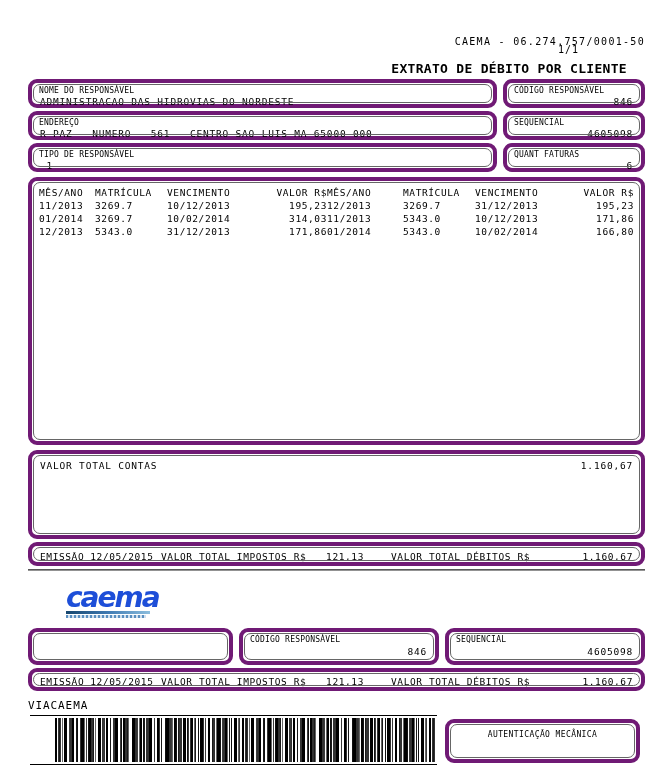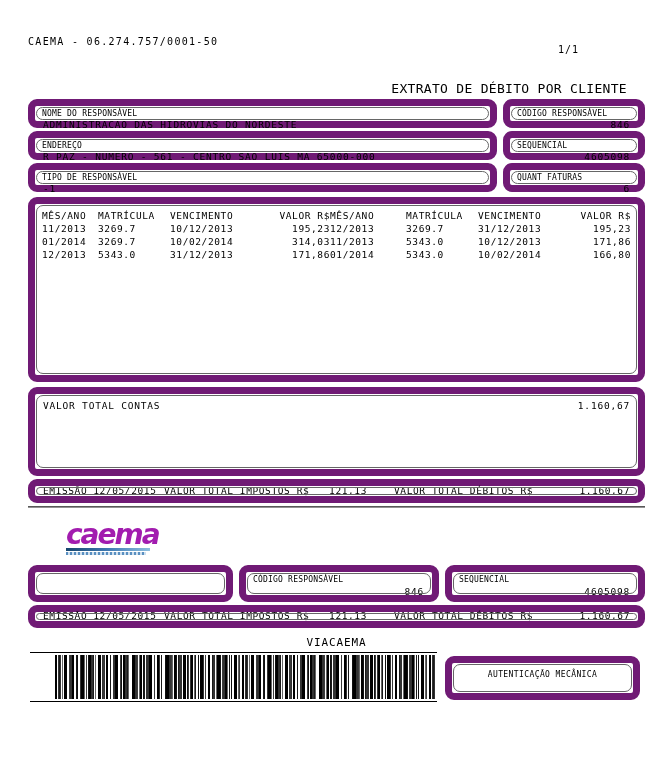--- a/index.html
+++ b/index.html
@@ -2,38 +2,38 @@
 <html><head>
 <meta charset="utf-8">
 <style>
   html,body{margin:0;padding:0;background:#fff;}
   body{width:671px;height:783px;color:#000;
        font-family:"DejaVu Sans Mono","Liberation Mono",monospace;}
   .page{position:relative;width:671px;height:783px;overflow:hidden;background:#fff;}
   .content{margin-left:28px;width:617px;}
 
   
-  .hdr{position:relative;padding-top:36px;height:14px;text-align:left;
+  .hdr{position:relative;padding-top:36px;height:14px;text-align:right;
        font-size:10px;letter-spacing:1.3px;white-space:nowrap;}
   .hdr-page{position:absolute;right:66px;top:44px;letter-spacing:1px;}
-  .title{margin-top:31px;text-align:right;padding-right:18px;font-size:13px;letter-spacing:0.3px;}
-
-  
-  .box{position:relative;border:7px solid #701a75;border-radius:9px;background:#fff;box-sizing:border-box;}
+  .title{margin-top:11px;text-align:right;padding-right:18px;font-size:13px;letter-spacing:0.3px;font-weight:bold;}
+
+  
+  .box{position:relative;border:4px solid #701a75;border-radius:9px;background:#fff;box-sizing:border-box;}
   .box::before{content:"";position:absolute;inset:1px;border:1px solid #666;border-radius:7px;pointer-events:none;}
   .box-label{font-size:8px;padding:3px 7px 0;letter-spacing:0.2px;white-space:nowrap;}
   .box-value{font-size:9.5px;letter-spacing:0.8px;padding:1px 8px 0;white-space:nowrap;}
   .center{text-align:right;}
 
   .row{display:flex;gap:6px;margin-top:3px;}
   .row .lbox{width:469px;height:29px;}
   .row .rbox{flex:1;height:29px;}
 
   
-  .table-box{height:185px;margin-top:5px;padding-top:5px;}
+  .table-box{height:268px;margin-top:5px;padding-top:5px;}
   .trow{display:grid;grid-template-columns:56px 72px 102px 58px 76px 72px 102px 1fr;
         padding:0 7px;font-size:9.5px;letter-spacing:0.6px;line-height:13px;white-space:nowrap;}
   .trow .num{text-align:right;}
 
   
   .total-box{height:89px;margin-top:5px;padding:6px 8px;}
   .total-line{display:flex;justify-content:space-between;font-size:9.5px;letter-spacing:0.8px;}
 
   .emissao-box{height:24px;margin-top:3px;display:flex;align-items:flex-end;
                padding:0 8px;font-size:9.5px;letter-spacing:0.6px;white-space:nowrap;}
@@ -62,21 +62,21 @@
   .stub-row{display:flex;gap:6px;margin-top:5px;}
   .stub-b1{width:205px;height:37px;}
   .stub-b2{width:200px;height:37px;}
   .stub-b3{flex:1;height:37px;}
   .stub-row .box-value{padding-top:2px;}
   .emissao2{height:23px;}
 
   .bc-line{margin-top:8px;display:flex;align-items:baseline;
            font-size:11px;letter-spacing:0.1px;white-space:nowrap;}
   .bc-digits{padding-left:27px;}
-  .bc-via{flex:1;text-align:center;font-size:11px;letter-spacing:0.9px;}
+  .bc-via{flex:1;text-align:left;font-size:11px;letter-spacing:0.9px;}
 
   .bc-area{position:relative;margin-top:3px;height:50px;}
   .bc-rule{position:absolute;left:2px;width:407px;height:1px;background:#000;}
   .bc-rule.top{top:0;}
   .bc-rule.bot{bottom:0;}
   .bars{position:absolute;left:27px;top:3px;width:381px;height:44px;
     background-image:
       repeating-linear-gradient(90deg,#000 0 2px,transparent 2px 4px,#1a1a1a 4px 5px,
         transparent 5px 9px,#000 9px 12px,transparent 12px 14px,#3c3c3c 14px 15px,transparent 15px 17px),
       repeating-linear-gradient(90deg,#111 0 1px,#fff 1px 3px,#333 3px 6px,#fff 6px 7px,
@@ -188,21 +188,21 @@
       <span class="e2">VALOR TOTAL IMPOSTOS R$</span>
       <span class="e3">121,13</span>
       <span class="e4">VALOR TOTAL DÉBITOS R$</span>
       <span class="e5">1.160,67</span>
     </div>
 
 
     <div class="sep"></div>
 
     <div class="logo-wrap">
-      <div class="logo-text" style="color: #a21caf;">caema</div>
+      <div class="logo-text" style="color: #1d4ed8;">caema</div>
       <div class="logo-bar"></div>
       <div class="logo-sub"></div>
     </div>
 
     <div class="stub-row">
       <div class="box stub-b1"></div>
       <div class="box stub-b2">
         <div class="box-label">CÓDIGO RESPONSÁVEL</div>
         <div class="box-value center">846</div>
       </div>

